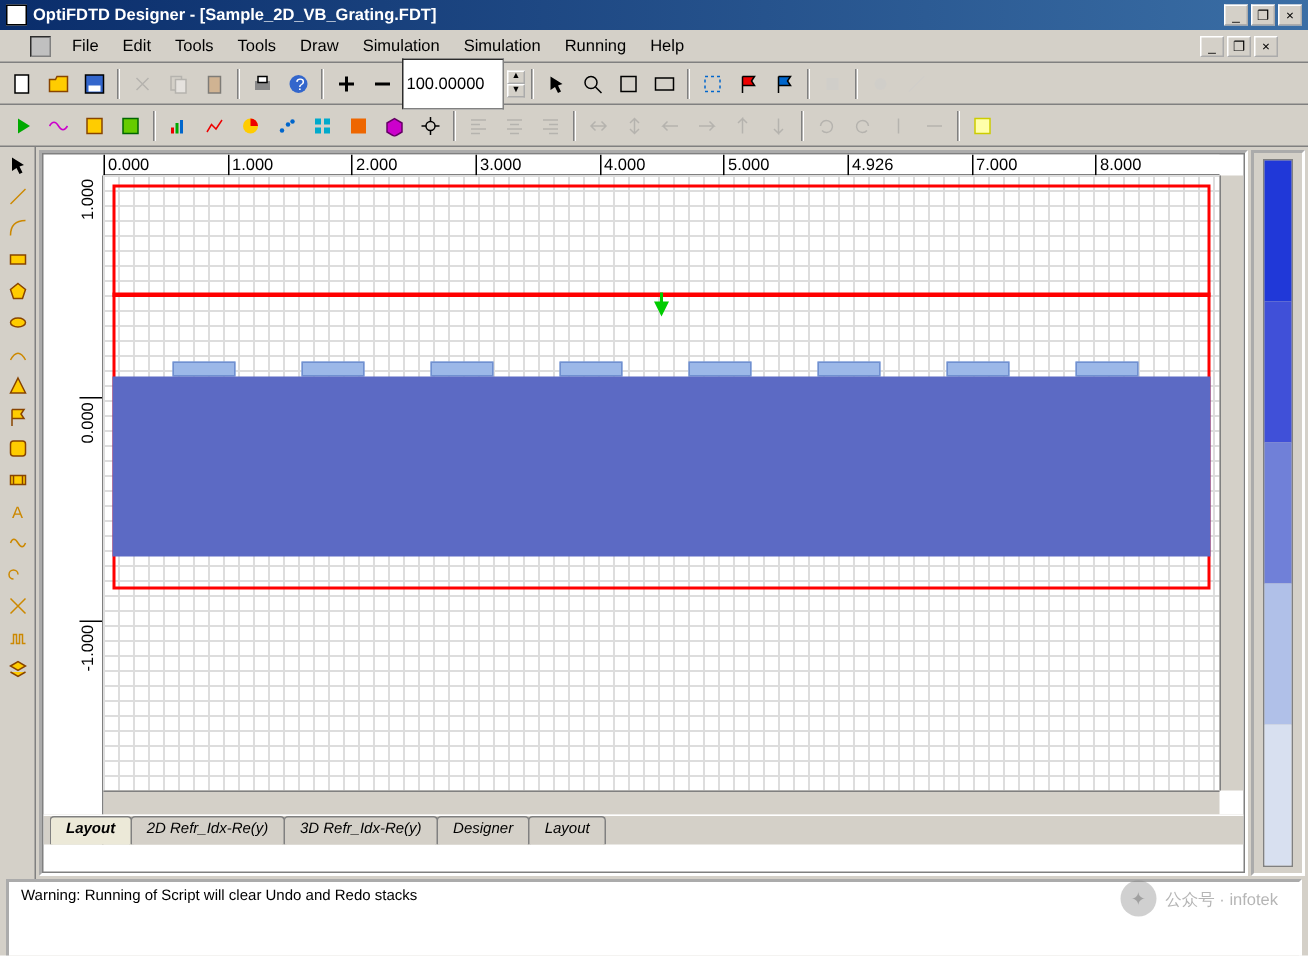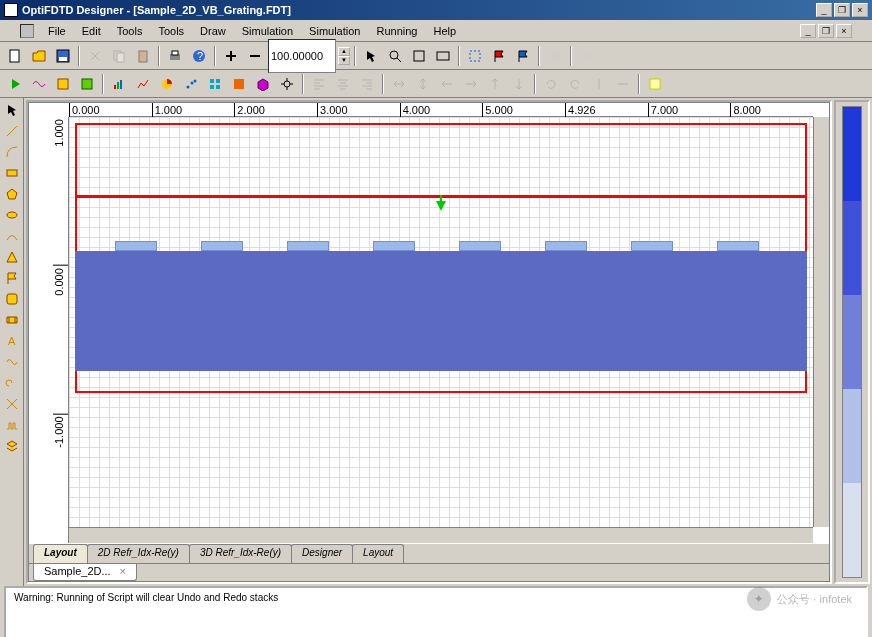--- a/index.html
+++ b/index.html
@@ -500,26 +500,20 @@
           </div>
           <div class="scroll-v"></div>
           <div class="scroll-h"></div>
           <div class="layout-tabs">
             <div class="layout-tab active">Layout</div>
             <div class="layout-tab">2D Refr_Idx-Re(y)</div>
             <div class="layout-tab">3D Refr_Idx-Re(y)</div>
             <div class="layout-tab">Designer</div>
             <div class="layout-tab">Layout</div>
           </div>
-          <div class="file-tabs">
-            <div class="file-tab">
-              <span>Sample_2D...</span>
-              <span class="close-x">×</span>
-            </div>
-          </div>
         </div>
       </div>
     </div>
 
     <div class="right-side">
       <div class="colorbar" id="colorbar">
           <div style="background: rgb(32, 56, 216);"></div>
           <div style="background: rgb(64, 80, 216);"></div>
           <div style="background: rgb(112, 128, 216);"></div>
           <div style="background: rgb(176, 192, 232);"></div>

